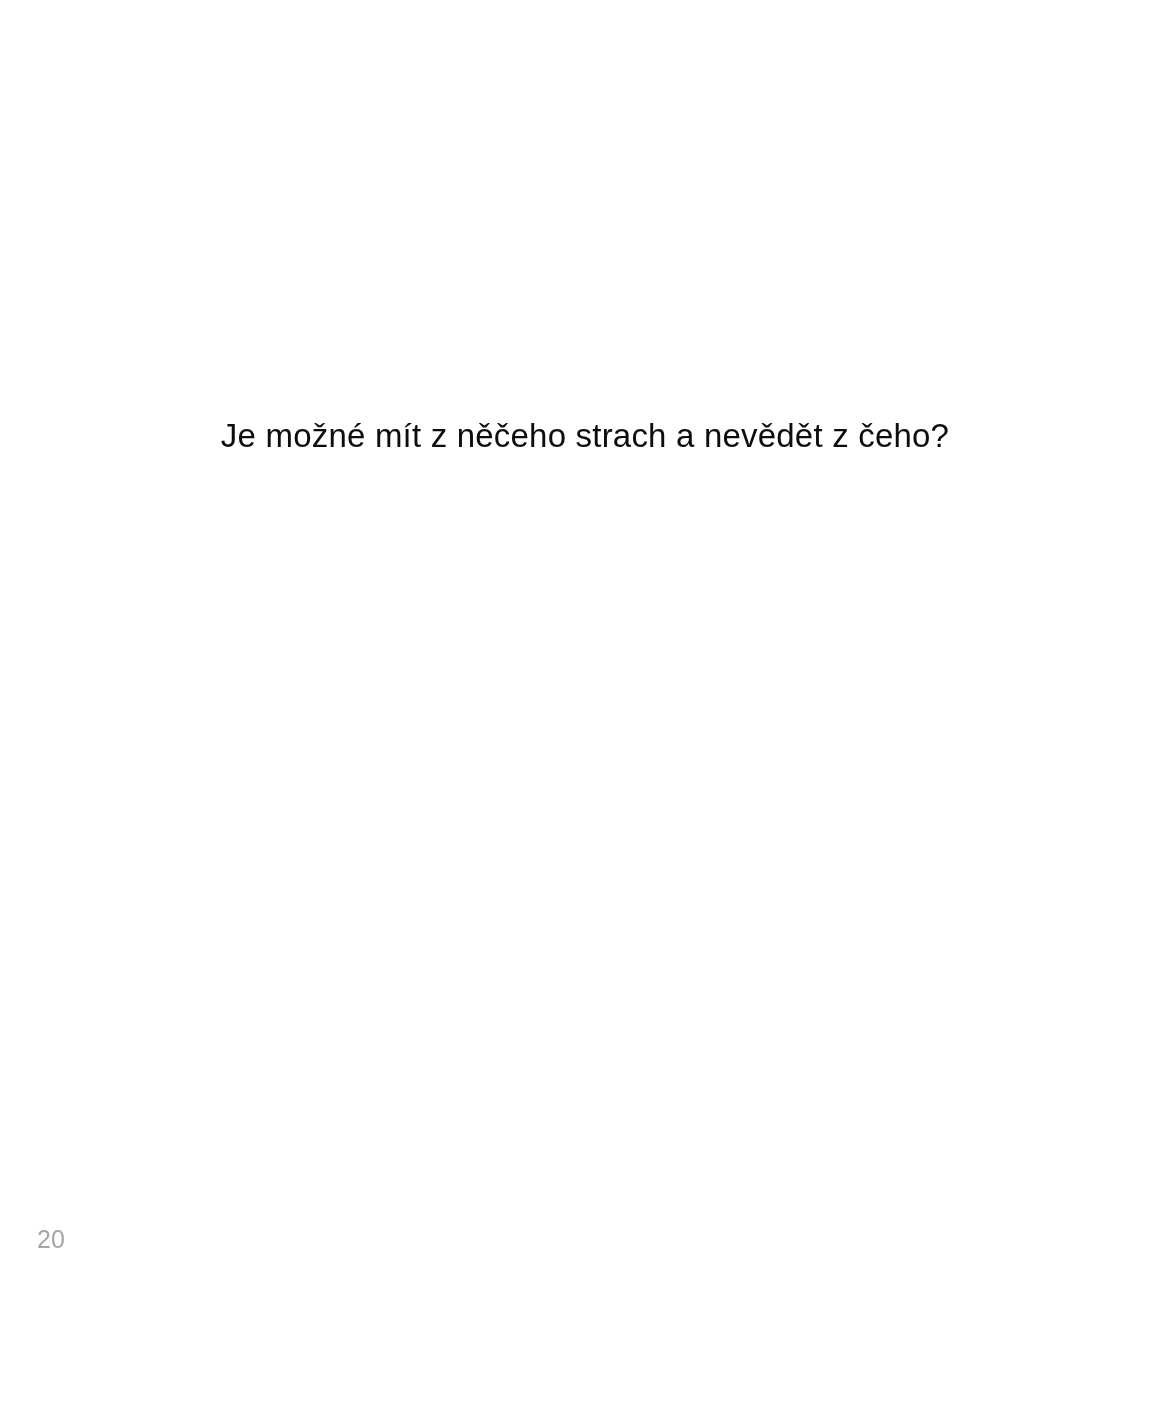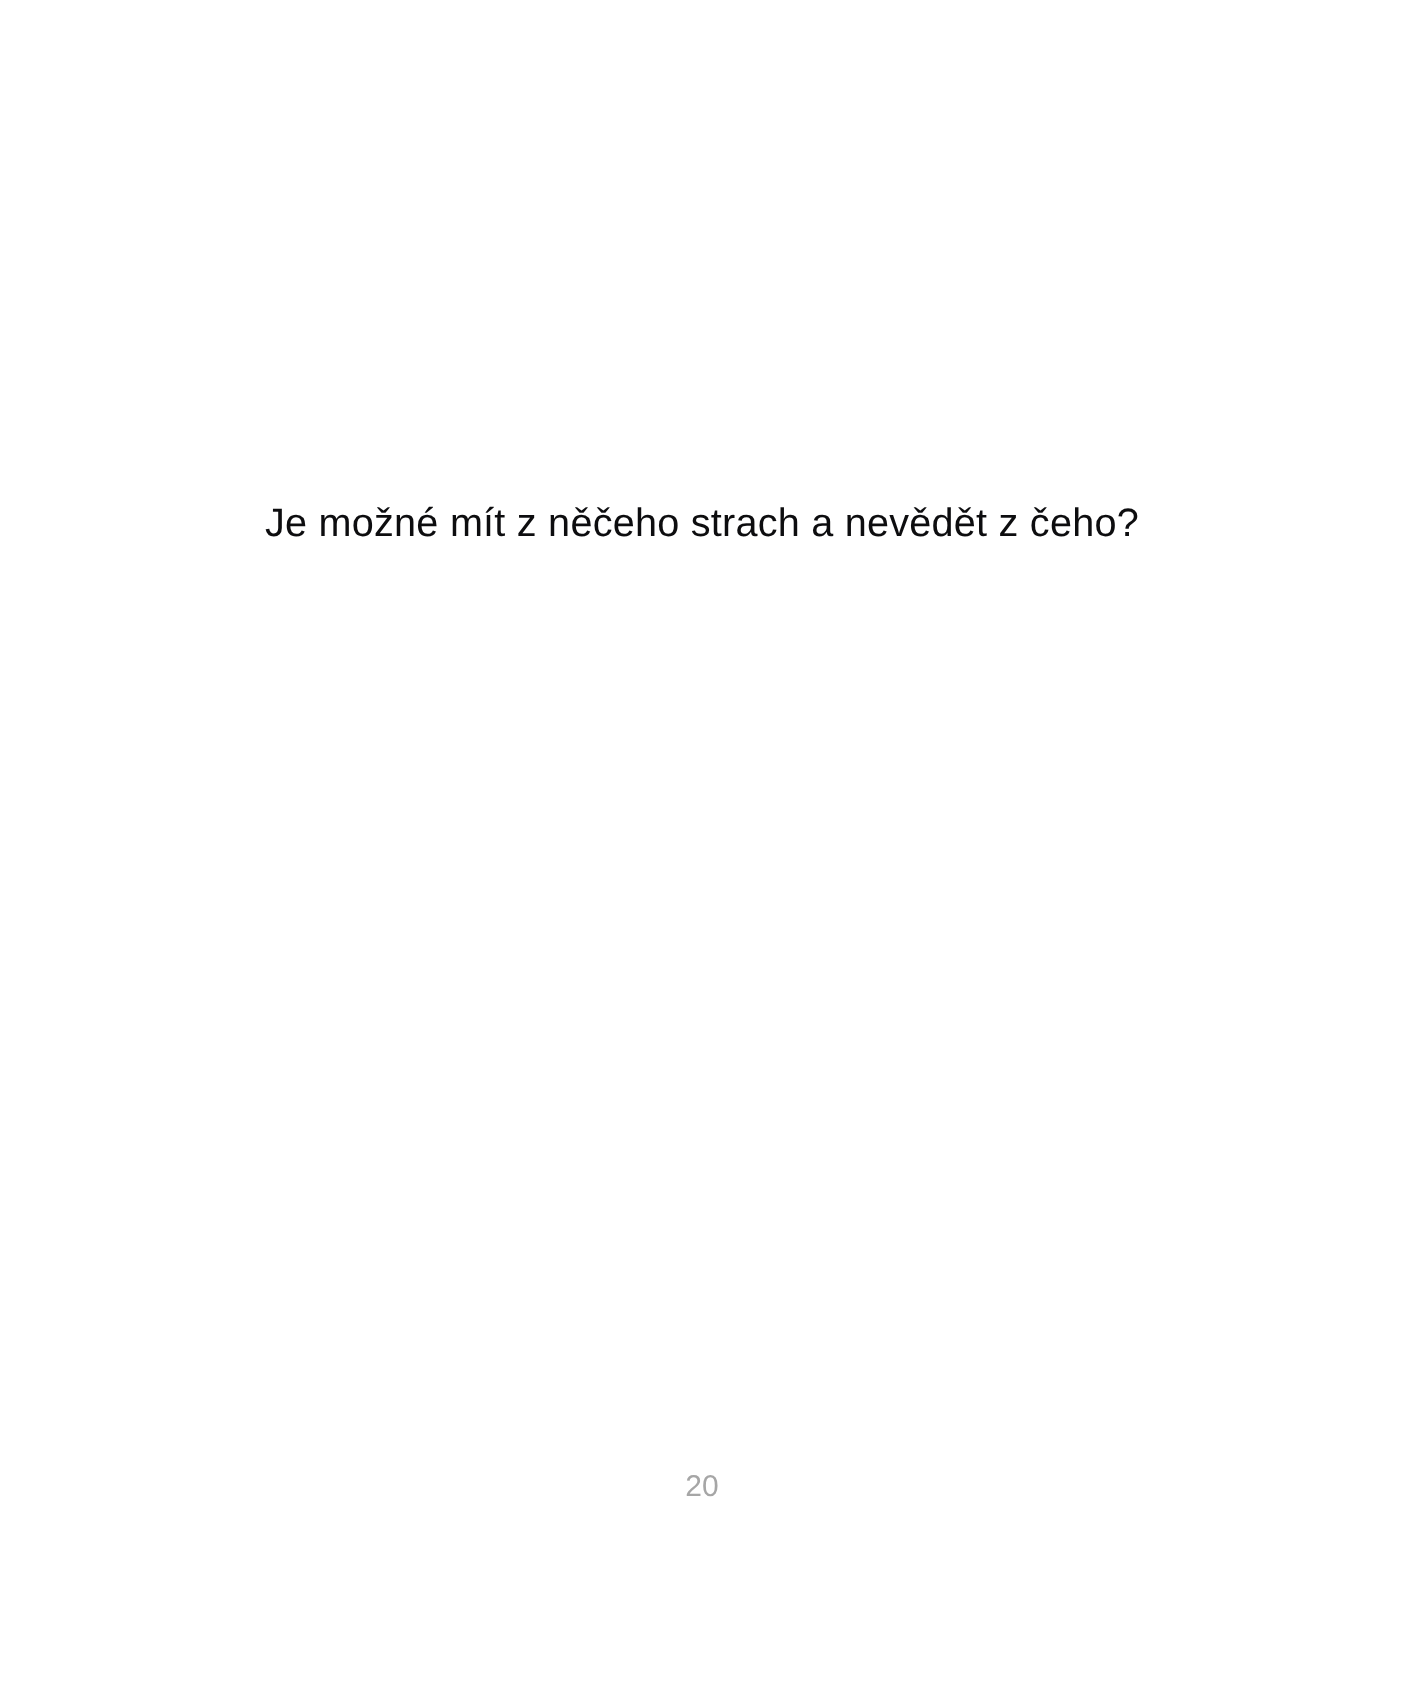--- a/index.html
+++ b/index.html
@@ -33,25 +33,25 @@
     line-height: 44px;
     color: #0d0d0f;
     letter-spacing: 0.2px;
     font-weight: 400;
   }
   .folio {
     position: absolute;
     left: 0;
     right: 0;
     top: 1224px;
-    text-align: center;
     font-size: 25px;
     line-height: 30px;
     color: #a6a6a6;
     font-weight: 400;
+    padding-left: 37px;
   }
 </style>
 </head>
 <body>
 
 <div class="page">
   <div class="page-body">
     <p class="question-line">Je možné mít z něčeho strach a nevědět z čeho?</p>
     <div class="folio">20</div>
   </div>

